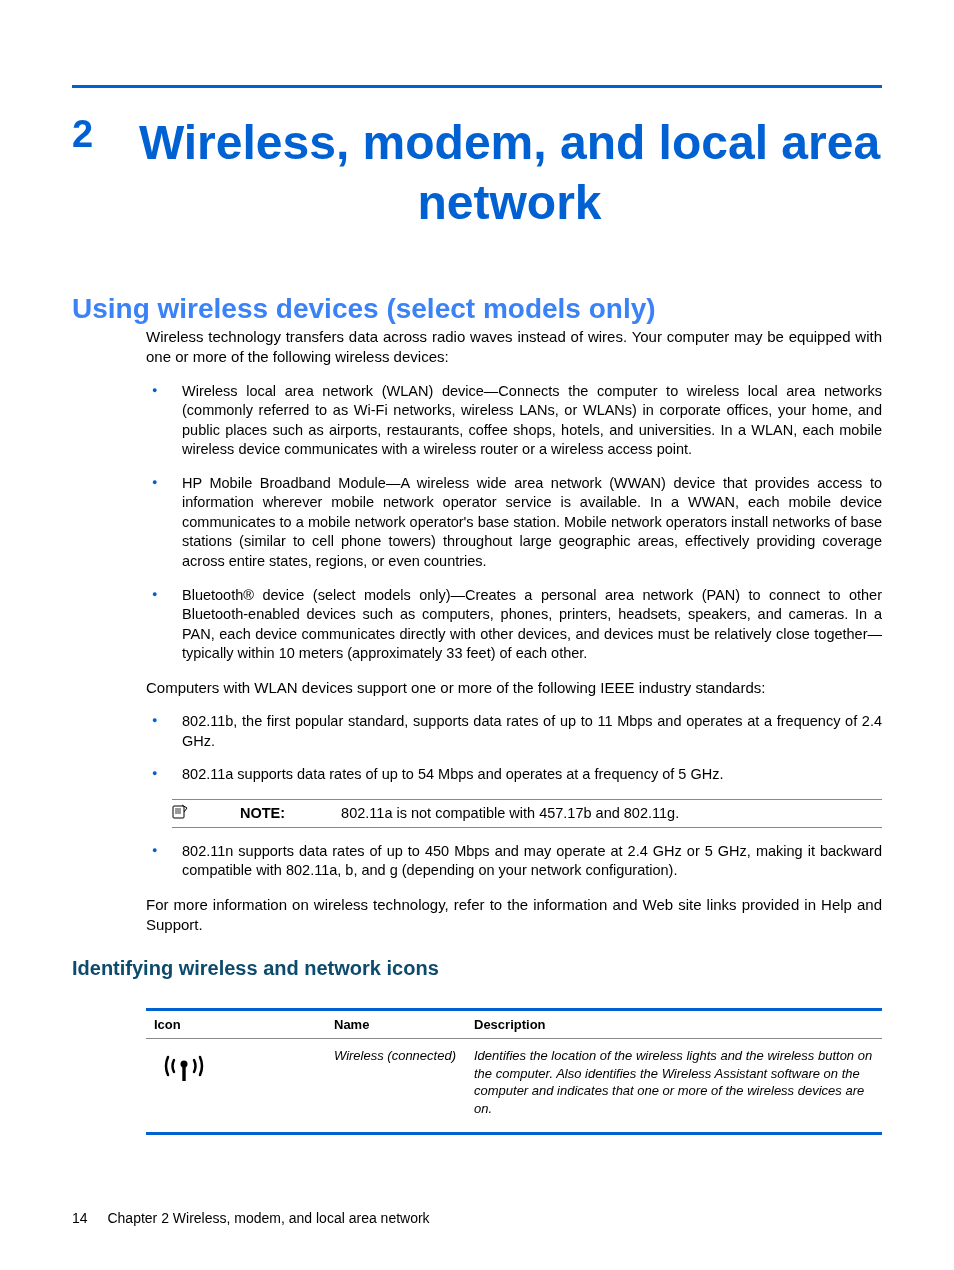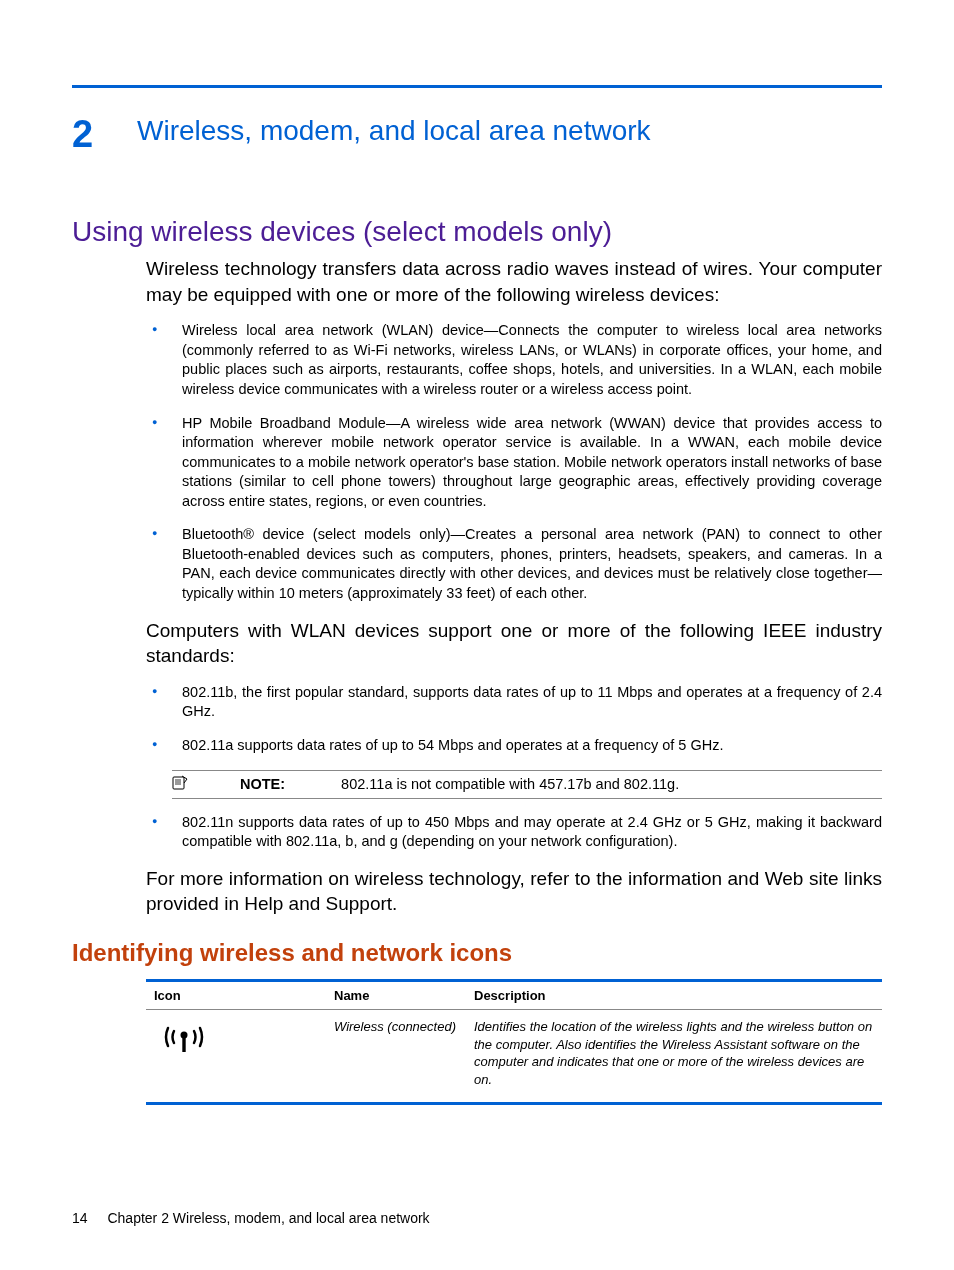--- a/index.html
+++ b/index.html
@@ -25,40 +25,41 @@
       margin-bottom: 60px;
     }
     .chapter-number {
       font-size: 38px;
       font-weight: bold;
       color: #0061d3;
       width: 65px;
       flex-shrink: 0;
     }
     .chapter-title {
-      font-size: 28px;
-      font-weight: normal;
+      font-size: 48px;
+      font-weight: bold;
       color: #0061d3;
       line-height: 1.25;
+      text-align: center;
     }
     .section-title {
       font-size: 28px;
-      font-weight: normal;
-      color: #4c1d95;
-      margin-bottom: 8px;
+      font-weight: bold;
+      color: #3b82f6;
+      margin-bottom: 2px;
     }
     .subsection-title {
-      font-size: 24px;
-      font-weight: bold;
-      color: #c2410c;
+      font-size: 20px;
+      font-weight: bold;
+      color: #0c4a6e;
       margin-top: 22px;
-      margin-bottom: 12px;
+      margin-bottom: 28px;
     }
     .body-text {
-      font-size: 19px;
+      font-size: 15px;
       color: #000;
       line-height: 1.35;
       margin-left: 74px;
       margin-bottom: 14px;
       text-align: justify;
     }
     ul.bullets {
       list-style: none;
       margin-left: 74px;
       margin-bottom: 14px;

